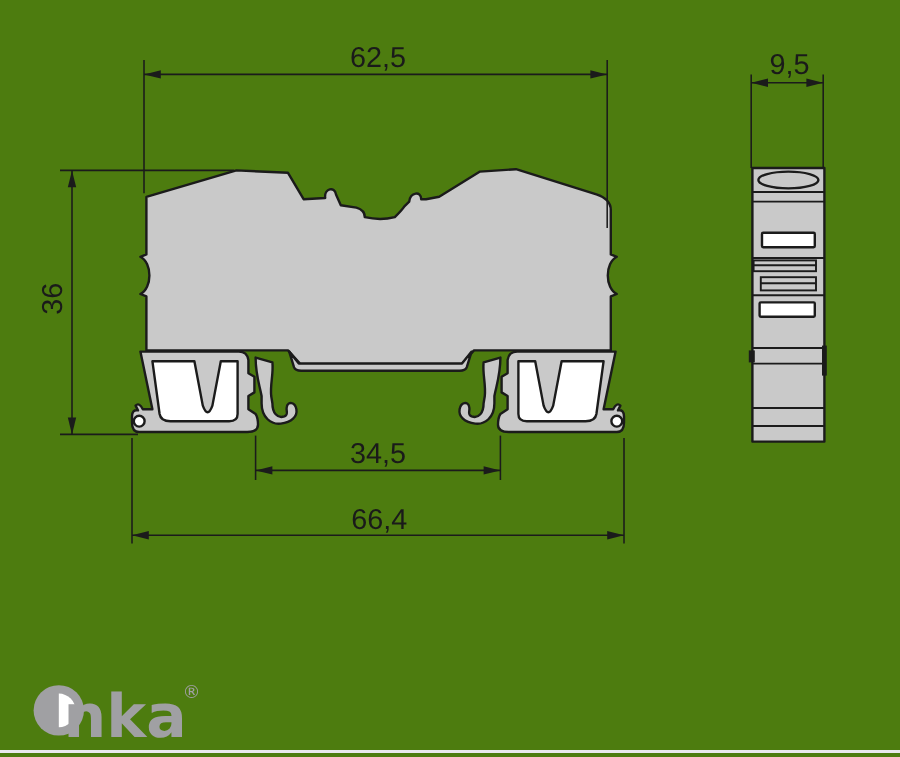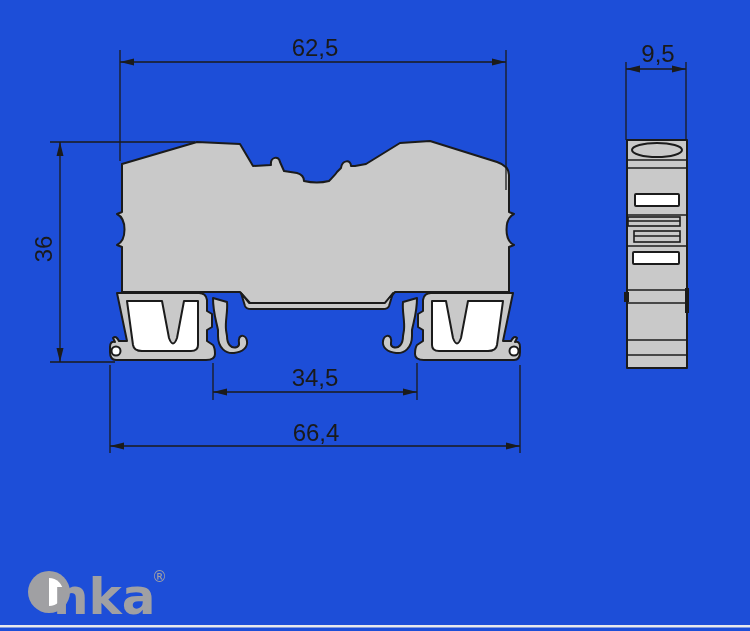--- a/index.html
+++ b/index.html
@@ -1,16 +1,16 @@
 <!DOCTYPE html>
 <html><head>
 <meta charset="utf-8">
 <style>
   html,body { margin:0; padding:0; background:#ffffff; }
-  .page { position:relative; width:750px; height:631px; background:#1d4ed8; overflow:hidden;
+  .page { position:relative; width:750px; height:631px; background:#4d7c0f; overflow:hidden;
           font-family:"Liberation Sans",sans-serif; }
   svg { display:block; }
   .outline { stroke:#1b1b1b; stroke-width:2; stroke-linejoin:round; stroke-linecap:round; }
   .thin    { stroke:#1b1b1b; stroke-width:1.6; }
   .gray  { fill:#c9c9c9; }
   .white { fill:#ffffff; }
   .dim     { stroke:#1b1b1b; stroke-width:1.3; fill:none; }
   .dimfill { fill:#1b1b1b; stroke:none; }
   .dimtext { font:24px "Liberation Sans",sans-serif; fill:#1a1a1a; }
   .logotext { font:bold 50px "DejaVu Sans",sans-serif; letter-spacing:0px; }

